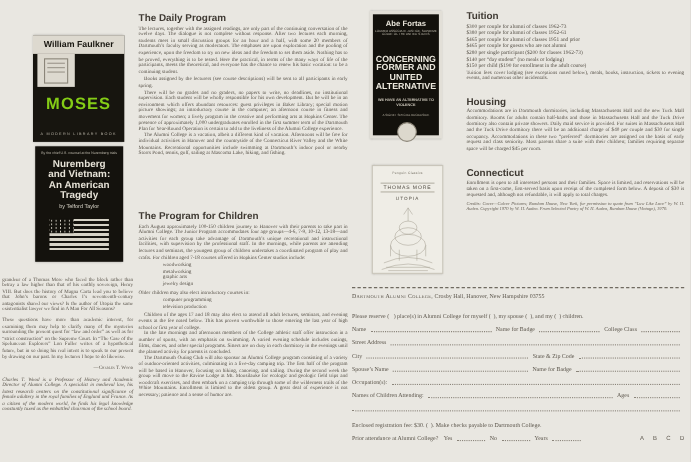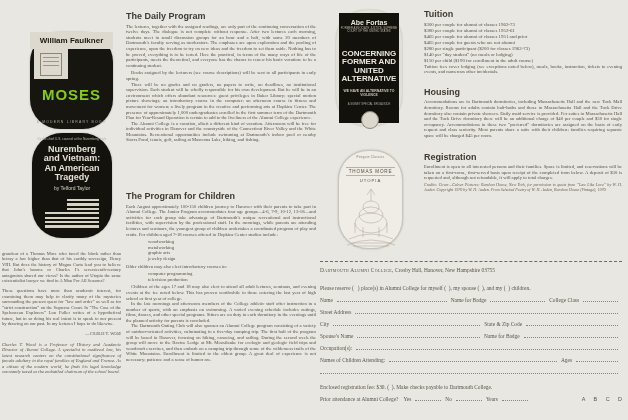--- a/index.html
+++ b/index.html
@@ -12,21 +12,21 @@
   .plist{margin:0 0 2px 22px;list-style:none;padding:0;}
   .plist li{margin:0;}
   .abs{position:absolute;}
 
   
   .essay{left:2px;top:246px;width:119px;font-size:4.6px;line-height:5.5px;text-align:justify;}
   .sig{text-align:right;font-variant:small-caps;margin-top:1px;}
   .bio{font-style:italic;margin-top:5px;text-align:justify;}
 
   
-  .bk{box-shadow:0 0 2px rgba(0,0,0,.25);border-radius:30px;}
+  .bk{box-shadow:0 0 2px rgba(0,0,0,.25);}
   .bk-faulkner{left:30px;top:32px;width:83px;height:97px;background:#17150f;}
   .bf-top{height:17px;background:#ddd9cf;display:flex;align-items:center;justify-content:center;}
   .bf-top span{font-family:"Liberation Sans",sans-serif;font-weight:bold;font-size:8px;color:#1a1812;}
   .bf-stamp{position:absolute;left:4px;top:17px;width:34px;height:30px;background:#ddd9cf;}
   .bf-stamp .inner{position:absolute;left:6px;top:4px;width:20px;height:21px;border:1px solid #8b8579;}
   .bf-stamp .inner i{display:block;height:1px;background:#9b958a;margin:3px 2px 0 2px;}
   .bf-title{position:absolute;left:0;right:0;top:54px;text-align:center;
             font-family:"Liberation Sans",sans-serif;font-weight:bold;font-size:15px;
             letter-spacing:1px;color:#84cc16;}
   .bf-imprint{position:absolute;left:0;right:0;bottom:5px;text-align:center;font-size:3.4px;
@@ -197,21 +197,21 @@
       <div>$465 per couple for guests who are not alumni</div>
       <div>$280 per single participant ($200 for classes 1962-73)</div>
       <div>$140 per “day student” (no meals or lodging)</div>
       <div>$150 per child ($190 for enrollment in the adult course)</div>
     </div>
     <p>Tuition fees cover lodging (see exceptions noted below), meals, books, instruction, tickets to evening events, and numerous other incidentals.</p>
 
     <h2 class="h" style="margin-top:15px;">Housing</h2>
     <p>Accommodations are in Dartmouth dormitories, including Massachusetts Hall and the new Tuck Mall dormitory. Rooms for adults contain half-baths and those in Massachusetts Hall and the Tuck Drive dormitory also contain private showers. Daily maid service is provided. For suites in Massachusetts Hall and the Tuck Drive dormitory there will be an additional charge of $40 per couple and $30 for single occupancy. Accommodations in these two “preferred” dormitories are assigned on the basis of early request and class seniority. Most parents share a suite with their children; families requiring separate space will be charged $45 per room.</p>
 
-    <h2 class="h" style="margin-top:16px;">Registration</h2>
+    <h2 class="h" style="margin-top:16px;">Connecticut</h2>
     <p>Enrollment is open to all interested persons and their families. Space is limited, and reservations will be taken on a first-come, first-served basis upon receipt of the completed form below. A deposit of $30 is requested and, although not refundable, it will apply to total charges.</p>
     <p class="credits">Credits: Cover—Culver Pictures; Random House, New York, for permission to quote from “Law Like Love” by W. H. Auden. Copyright 1970 by W. H. Auden. From Selected Poetry of W. H. Auden, Random House (Vintage), 1970.</p>
   </div>
 
   <div class="abs form">
     <div class="cutline"></div>
     <div class="fhead">
       <span class="nm">Dartmouth Alumni College,</span><span> Crosby Hall, Hanover, New Hampshire 03755</span>
     </div>
     <div class="frow">

